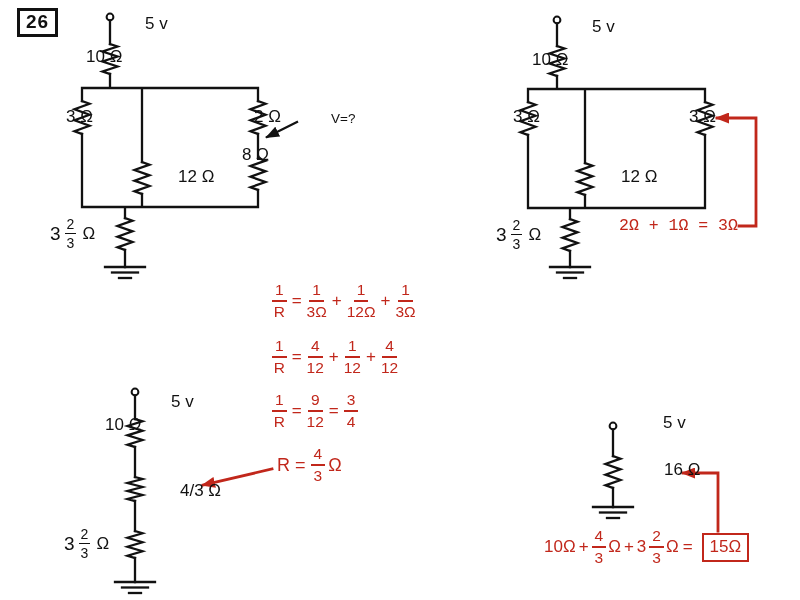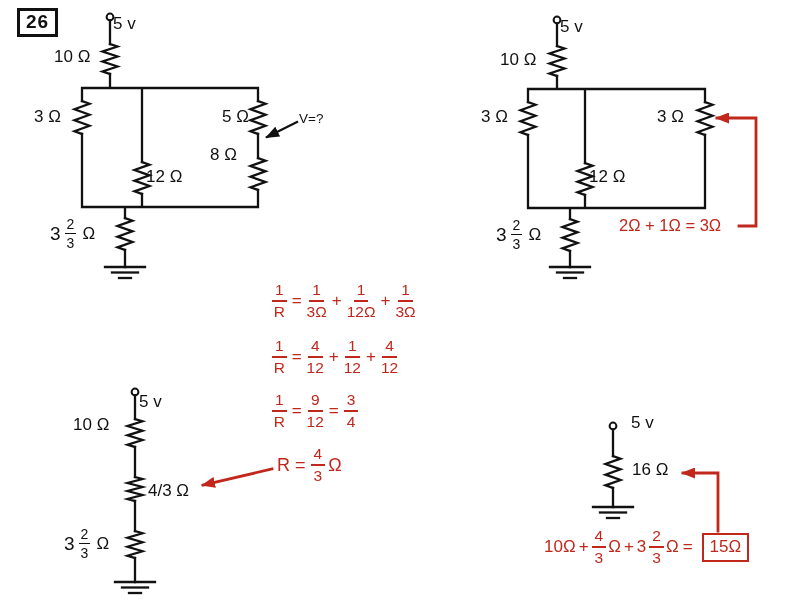--- a/index.html
+++ b/index.html
@@ -5,23 +5,23 @@
   :root { --ink:#111111; --ann:#c1271b; }
   html,body{margin:0;padding:0;background:#ffffff;}
   #stage{
     position:relative;width:800px;height:600px;background:#ffffff;overflow:hidden;
     font-family:"Liberation Sans", sans-serif;color:var(--ink);
   }
   #cv{position:absolute;left:0;top:0;}
   .sk{stroke:var(--ink);stroke-width:2.3;fill:none;stroke-linecap:square;}
   .skr{stroke:var(--ann);stroke-width:2.8;fill:none;stroke-linecap:square;}
   .term{stroke:var(--ink);stroke-width:2;fill:#ffffff;}
-  .lbl{position:absolute;font-size:17px;line-height:1.1;white-space:nowrap;color:var(--ink);}
+  .lbl{position:absolute;font-size:17px;line-height:1.1;white-space:nowrap;color:var(--ink);padding-left:32px;}
   .sm{font-size:13.5px;}
-  .ann-red{position:absolute;font-size:17px;white-space:nowrap;color:var(--ann);}
+  .ann-red{position:absolute;font-size:17px;white-space:nowrap;color:var(--ann);font-family:Liberation Mono, monospace;}
   .probnum{
     position:absolute;border:3px solid var(--ink);font-weight:bold;font-size:19px;
     padding:0px 6px 1px 6px;letter-spacing:1px;color:var(--ink);background:#fff;
   }
   .eqrow{position:absolute;display:flex;align-items:center;color:var(--ann);font-size:17px;}
   .fr{display:inline-flex;flex-direction:column;align-items:center;line-height:1.05;font-size:16px;}
   .fr .fn{padding:0 3px 2px 3px;border-bottom:2px solid currentColor;}
   .fr .fd{padding-top:2px;}
   .op{margin:0 5px;}
   .mixed{position:absolute;display:flex;align-items:center;gap:4px;color:var(--ink);}
@@ -105,21 +105,21 @@
         </g>
       <path class="skr" d="M718,531 V473 H683" marker-end="url(#mk-r)"></path>
     </g>
   </svg>
 
   <div class="probnum" style="left:17px;top:8px;">26</div>
 
   <div class="lbl" style="left:113px;top:15px;">5 v</div>
   <div class="lbl" style="left:54px;top:48px;">10 Ω</div>
   <div class="lbl" style="left:34px;top:108px;">3 Ω</div>
-  <div class="lbl" style="left:222px;top:108px;">5 Ω</div>
+  <div class="lbl" style="left:222px;top:108px;">2 Ω</div>
   <div class="lbl" style="left:210px;top:146px;">8 Ω</div>
   <div class="lbl" style="left:146px;top:168px;">12 Ω</div>
   <div class="lbl sm" style="left:299px;top:112px;">V=?</div>
   <div class="mixed" style="left:50px;top:217px;">
     <span class="whole">3</span>
     <span class="fr">
         <span class="fn">2</span>
         <span class="fd">3</span>
       </span>
     <span class="unit">Ω</span>

